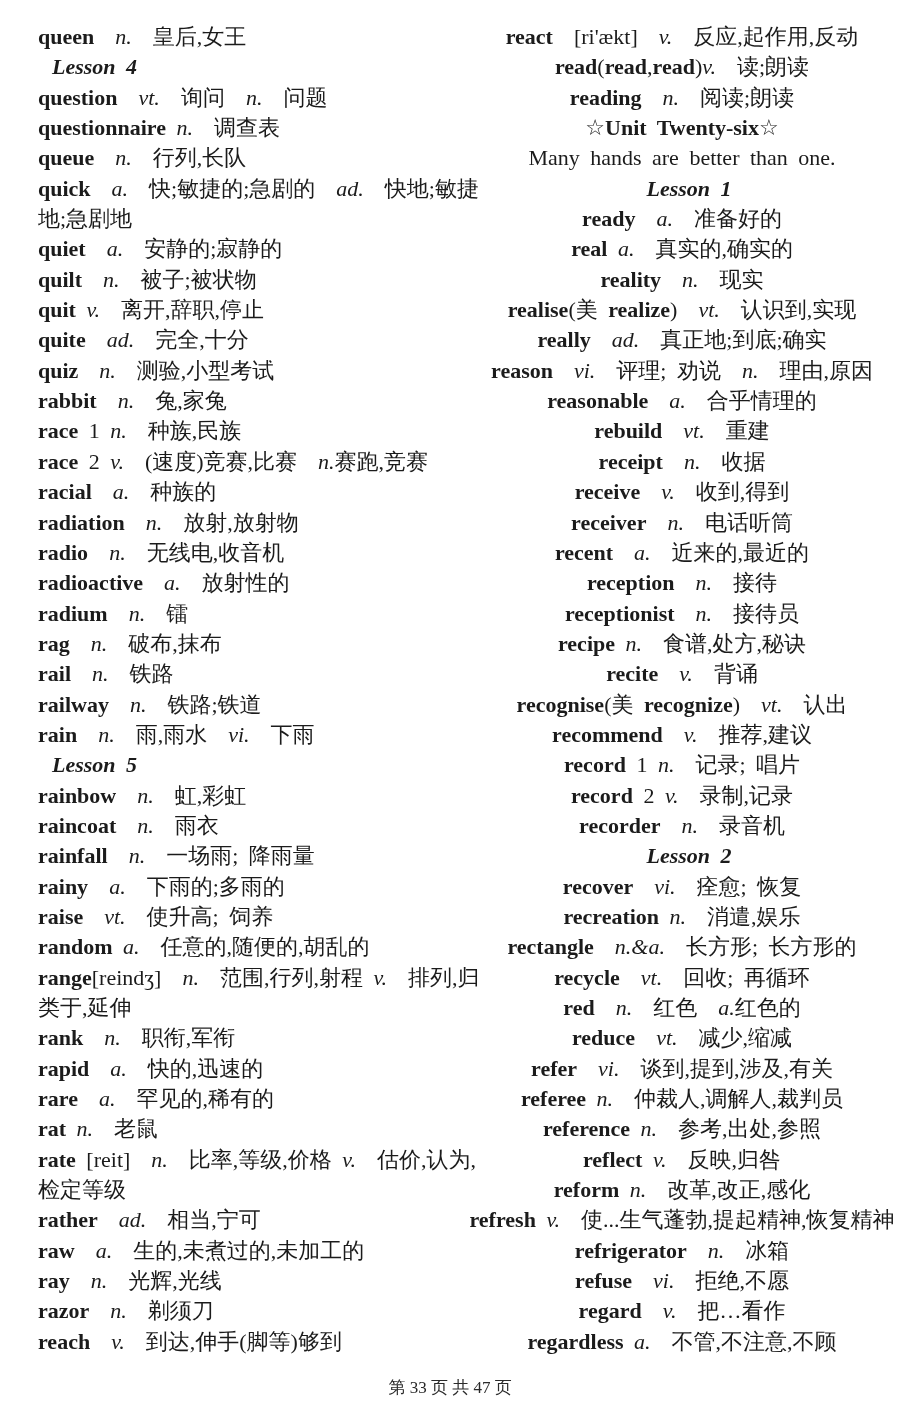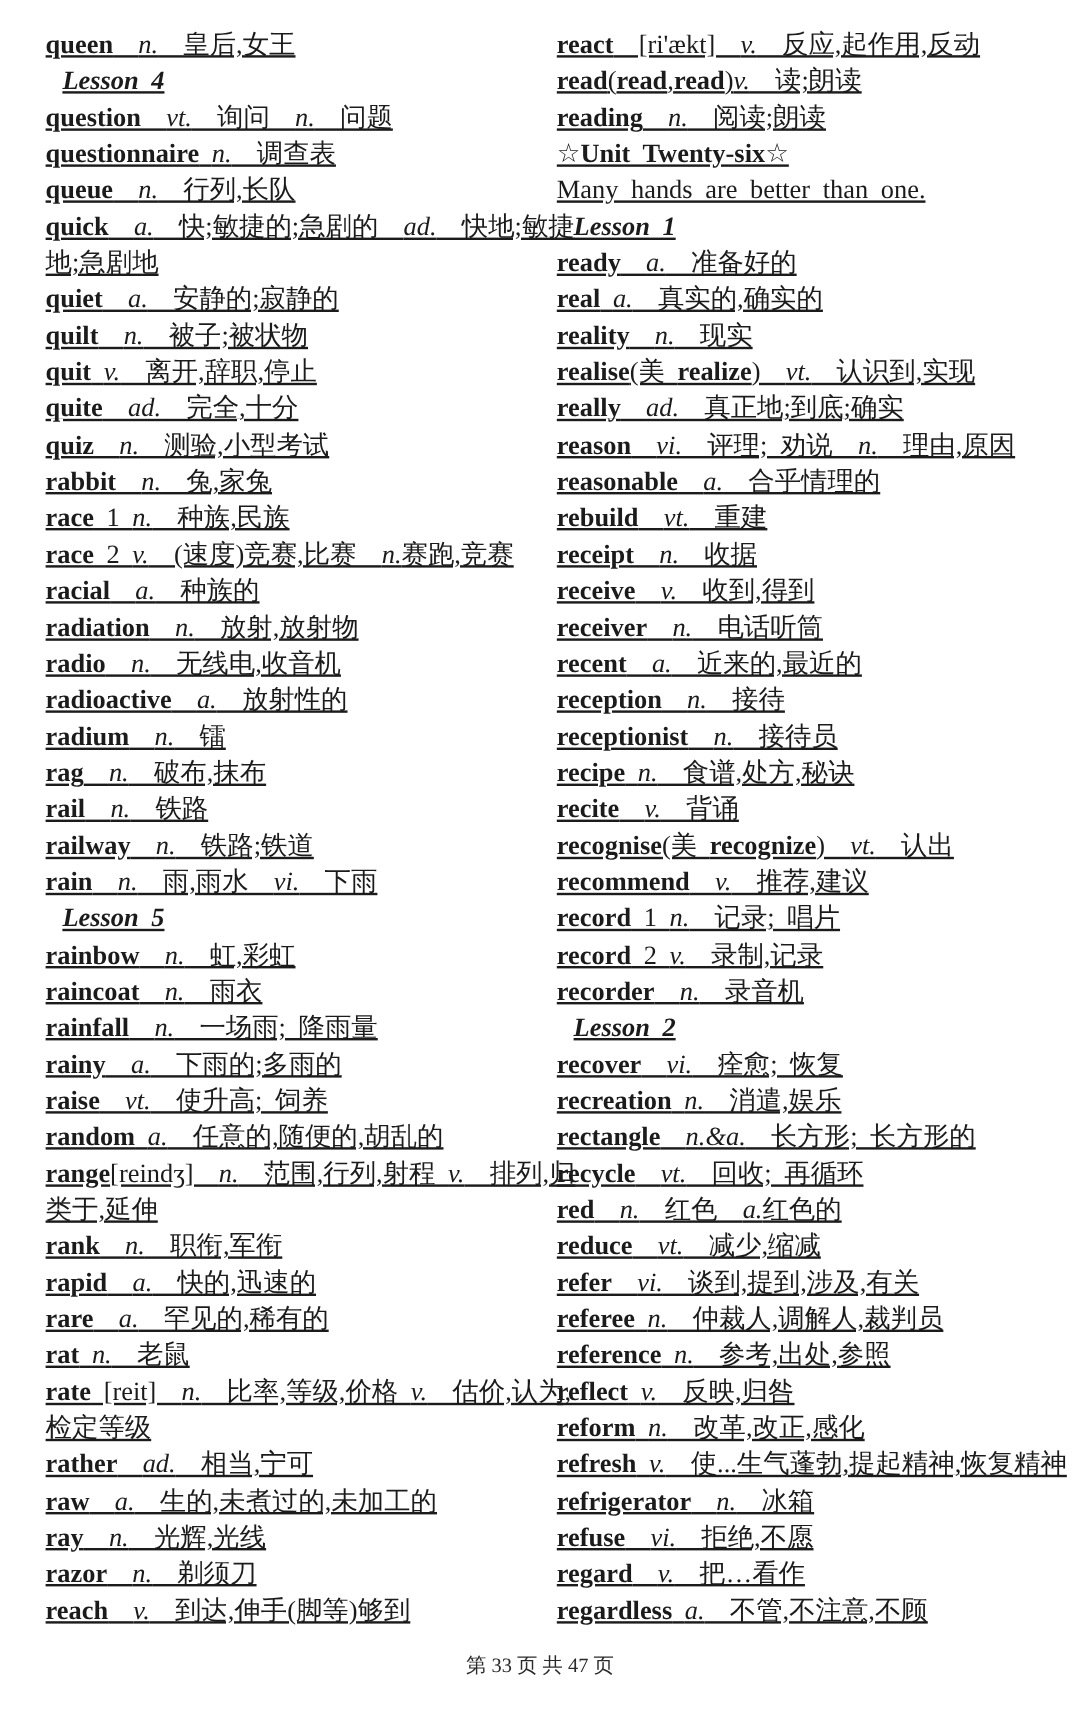--- a/index.html
+++ b/index.html
@@ -18,24 +18,23 @@
   .page {
     position: absolute;
     top: 0; left: 0;
     width: 900px;
     height: 1425px;
   }
   .col {
     position: absolute;
     top: 22px;
     white-space: pre;
-    text-decoration: underline;
   }
   .col-left  { left: 38px;  width: 425px; }
-  .col-right { left: 464px; width: 436px; }
+  .col-right { left: 464px; width: 436px; text-align: center; }
   .line {
     height: 30.35px;
     line-height: 30.35px;
     font-size: 22px;
     white-space: pre;
     word-spacing: 5px;
   }
   .seg-r  { font-weight: normal; font-style: normal; }
   .seg-b  { font-weight: bold;   font-style: normal; }
   .seg-i  { font-weight: normal; font-style: italic; }

